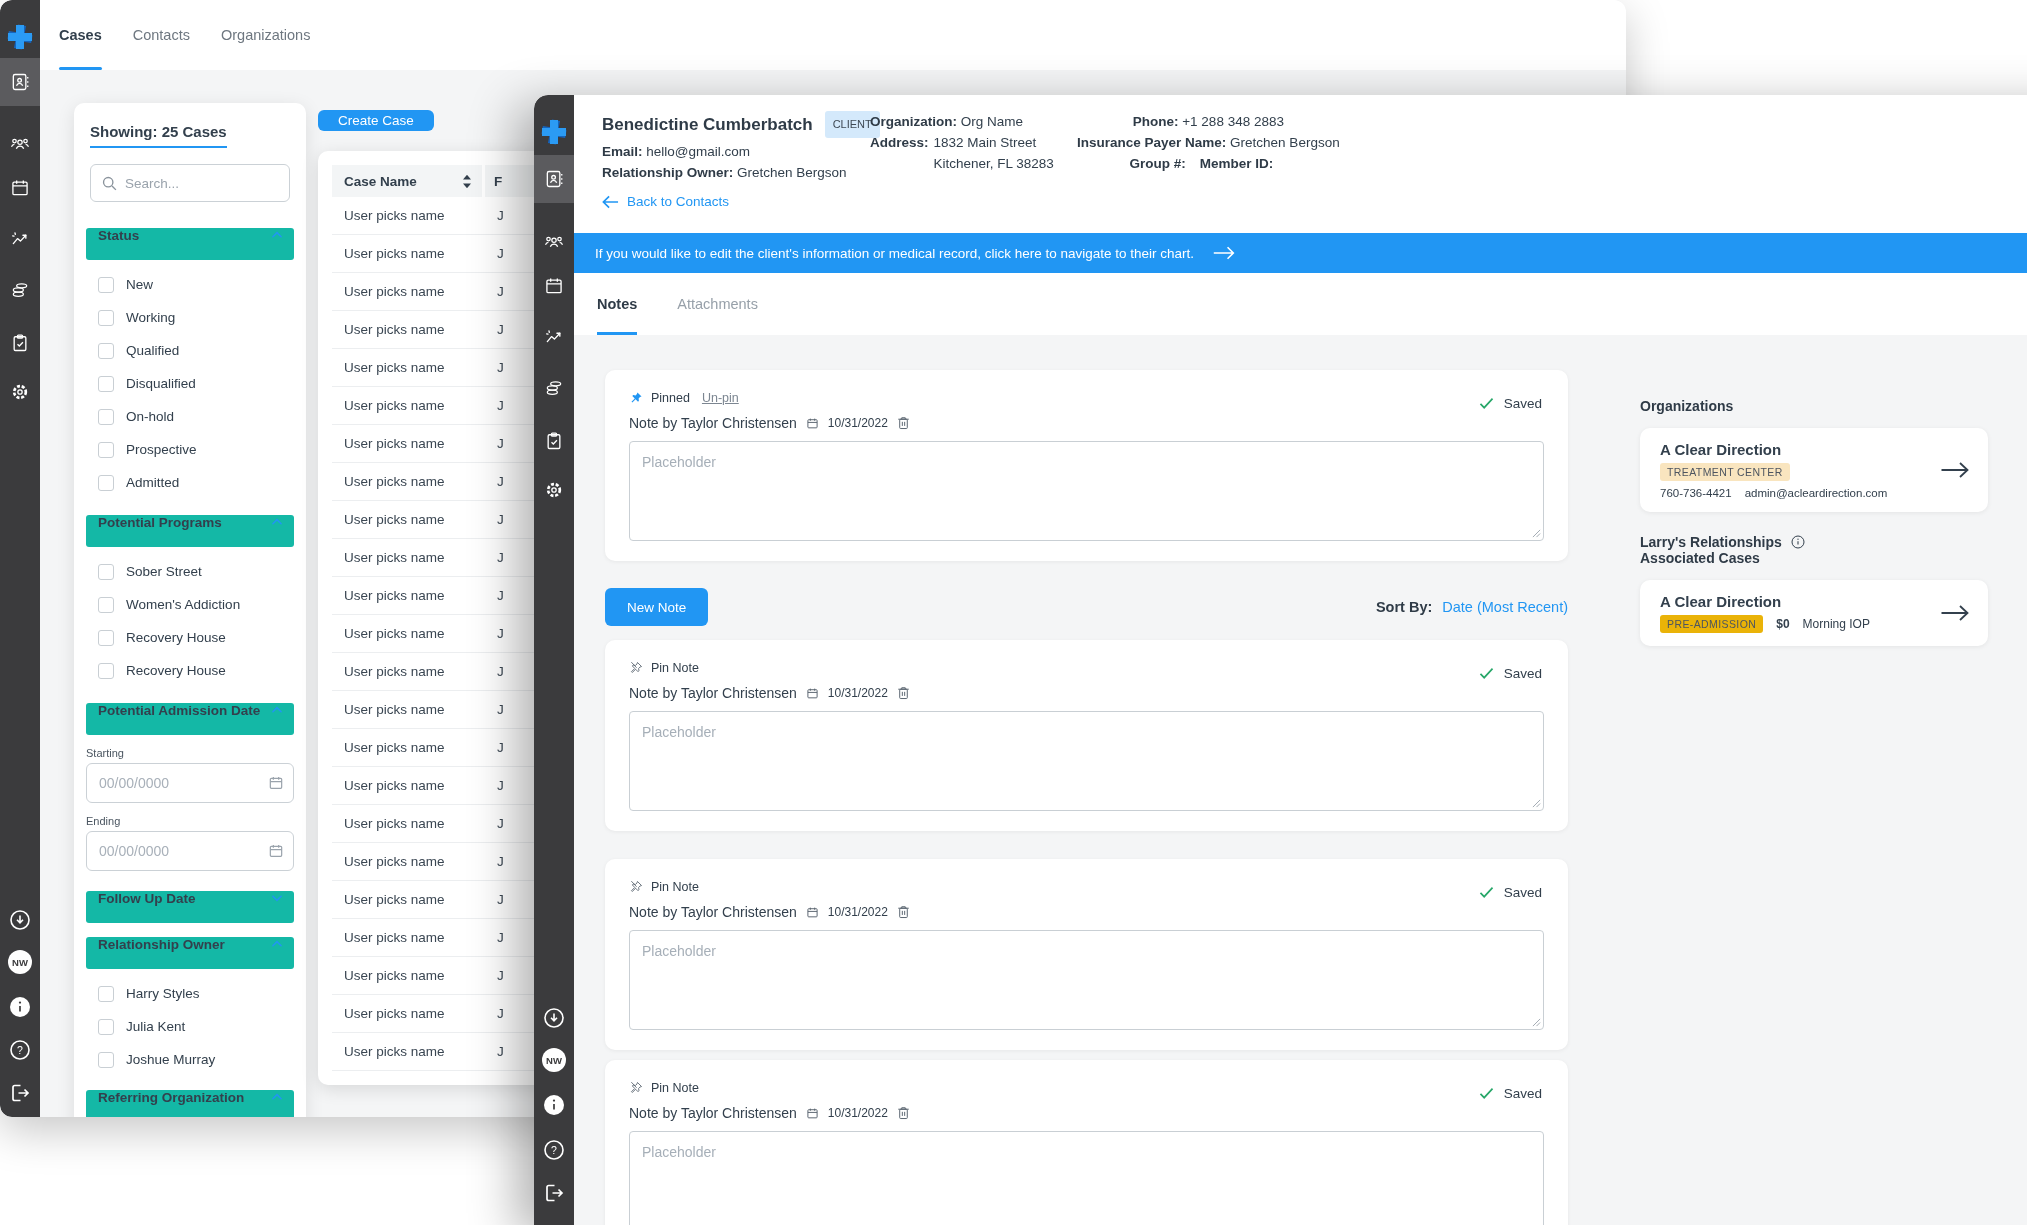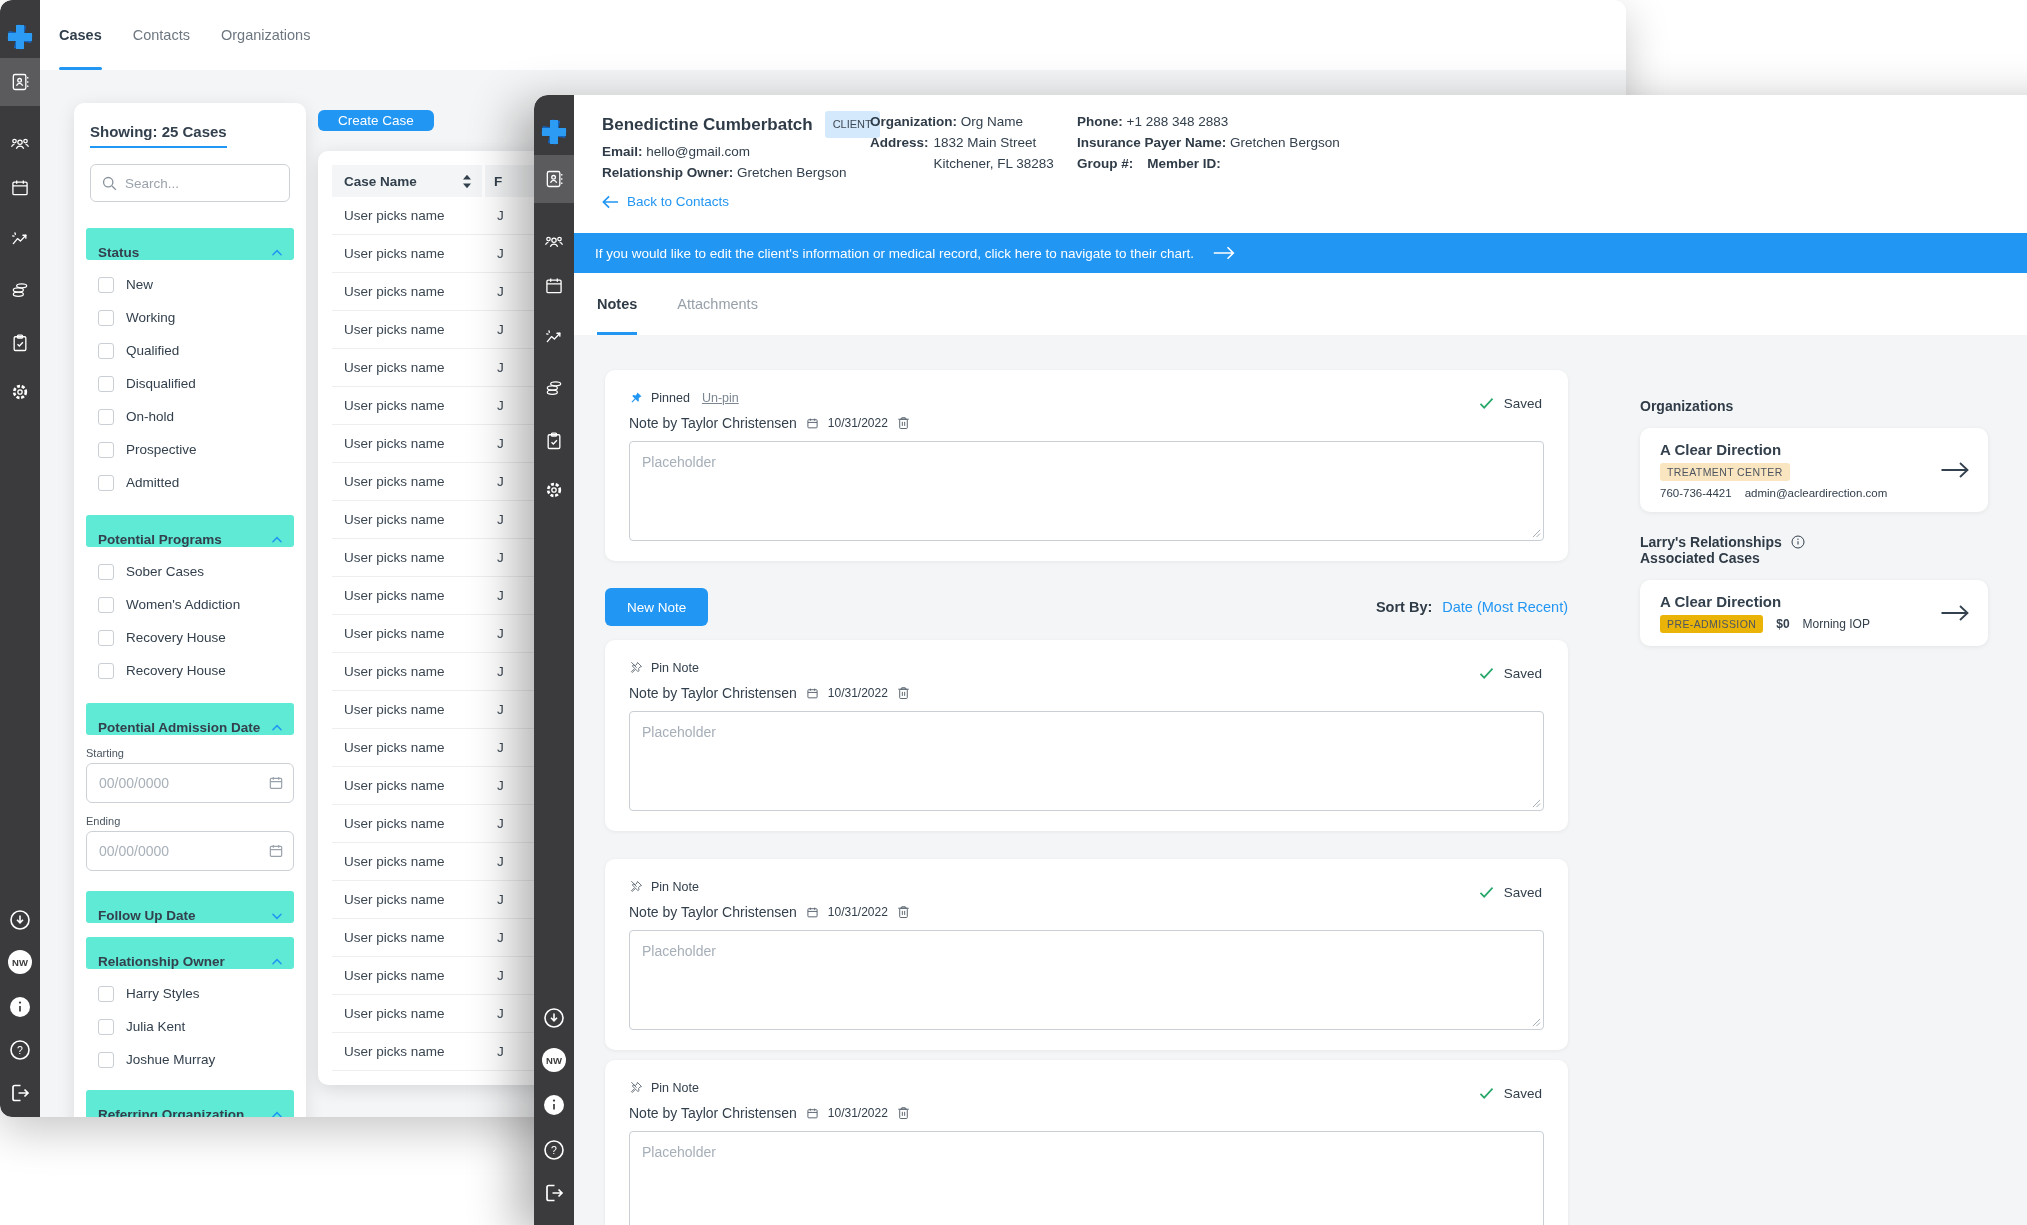--- a/index.html
+++ b/index.html
@@ -61,22 +61,22 @@
              border-bottom:2px solid #2196F3; padding-bottom:6px; }
   .f-search { position:relative; margin:16px 16px 0 16px; }
   .f-search input {
     width:200px; height:38px; border:1px solid #CBD1D6; border-radius:6px;
     padding:0 10px 0 34px; font-size:13.5px; color:#33404D; outline:none;
     font-family:"Liberation Sans", sans-serif;
   }
   .f-search input::placeholder { color:#9AA3AC; }
   .f-search svg { position:absolute; left:11px; top:11px; }
   .f-sec {
-    margin:16px 12px 0 12px; height:32px; background:#5eead4; border-radius:3px;
-    display:flex; align-items:flex-end; justify-content:space-between; padding:0 10px 0 12px;
+    margin:16px 12px 0 12px; height:32px; background:#14b8a6; border-radius:3px;
+    display:flex; align-items:flex-start; justify-content:space-between; padding:0 10px 0 12px;
     font-size:13.5px; font-weight:bold; color:#33404D; cursor:pointer;
   }
   .f-sec.first { margin-top:26px; }
   .f-sec svg { width:14px; height:14px; }
   .opt { display:flex; align-items:center; gap:12px; height:33px; margin-left:24px; cursor:pointer; }
   .opt:first-of-type { margin-top:8px; }
   .cb { width:16px; height:16px; border:1.5px solid #C9CFD4; border-radius:3px; background:#fff; flex:0 0 auto; }
   .opt-label { font-size:13.5px; color:#33404D; }
   .f-datelabel { margin:12px 0 4px 12px; font-size:11px; color:#4A5560; }
   .f-date { position:relative; margin:0 12px; }
@@ -107,21 +107,21 @@
   .trow { display:flex; height:38px; align-items:center; border-bottom:1px solid #ECEEF0; margin-left:14px; }
   .tname { width:153px; padding-left:12px; font-size:13.5px; color:#3A4652; }
   .tcol2 { padding-left:12px; font-size:13.5px; color:#3A4652; }
 
   
   .fw-header { position:absolute; left:40px; top:0; right:0; height:138px; background:#fff; }
   .fw-col { position:absolute; top:16px; font-size:13.5px; color:#33404D; line-height:21px; }
   .fw-col b { color:#2F3B47; }
   .col1 { left:28px; }
   .col2 { left:296px; }
-  .col3 { left:503px; }
+  .col3 { left:503px;text-align:center; }
   .client-row { display:flex; align-items:center; gap:12px; margin-bottom:3px; }
   .client-name { font-size:17px; font-weight:bold; color:#2F3B47; }
   .badge { display:inline-block; border-radius:3px; color:#3E4954; }
   .badge-client { background:#D4E9FB; font-size:11px; padding:3px 8px; }
   .addr-row { display:flex; gap:5px; }
   .group-row b { margin-right:14px; }
   .back-link {
     position:absolute; left:28px; top:99px; display:flex; align-items:center; gap:8px;
     color:#2196F3; font-size:13.5px; cursor:pointer;
   }
@@ -260,21 +260,21 @@
       <div class="f-sec">
         <span>Potential Programs</span>
         <svg viewBox="0 0 24 24" fill="none" stroke="#2196F3" stroke-width="2.6" stroke-linecap="round">
             <path d="M5 15l7-7 7 7"></path>
           </svg>
       </div>
       <div>
 
           <label class="opt">
             <span class="cb"></span>
-            <span class="opt-label">Sober Cases</span>
+            <span class="opt-label">Sober Street</span>
           </label>
 
           <label class="opt">
             <span class="cb"></span>
             <span class="opt-label">Women's Addiction</span>
           </label>
 
           <label class="opt">
             <span class="cb"></span>
             <span class="opt-label">Recovery House</span>

